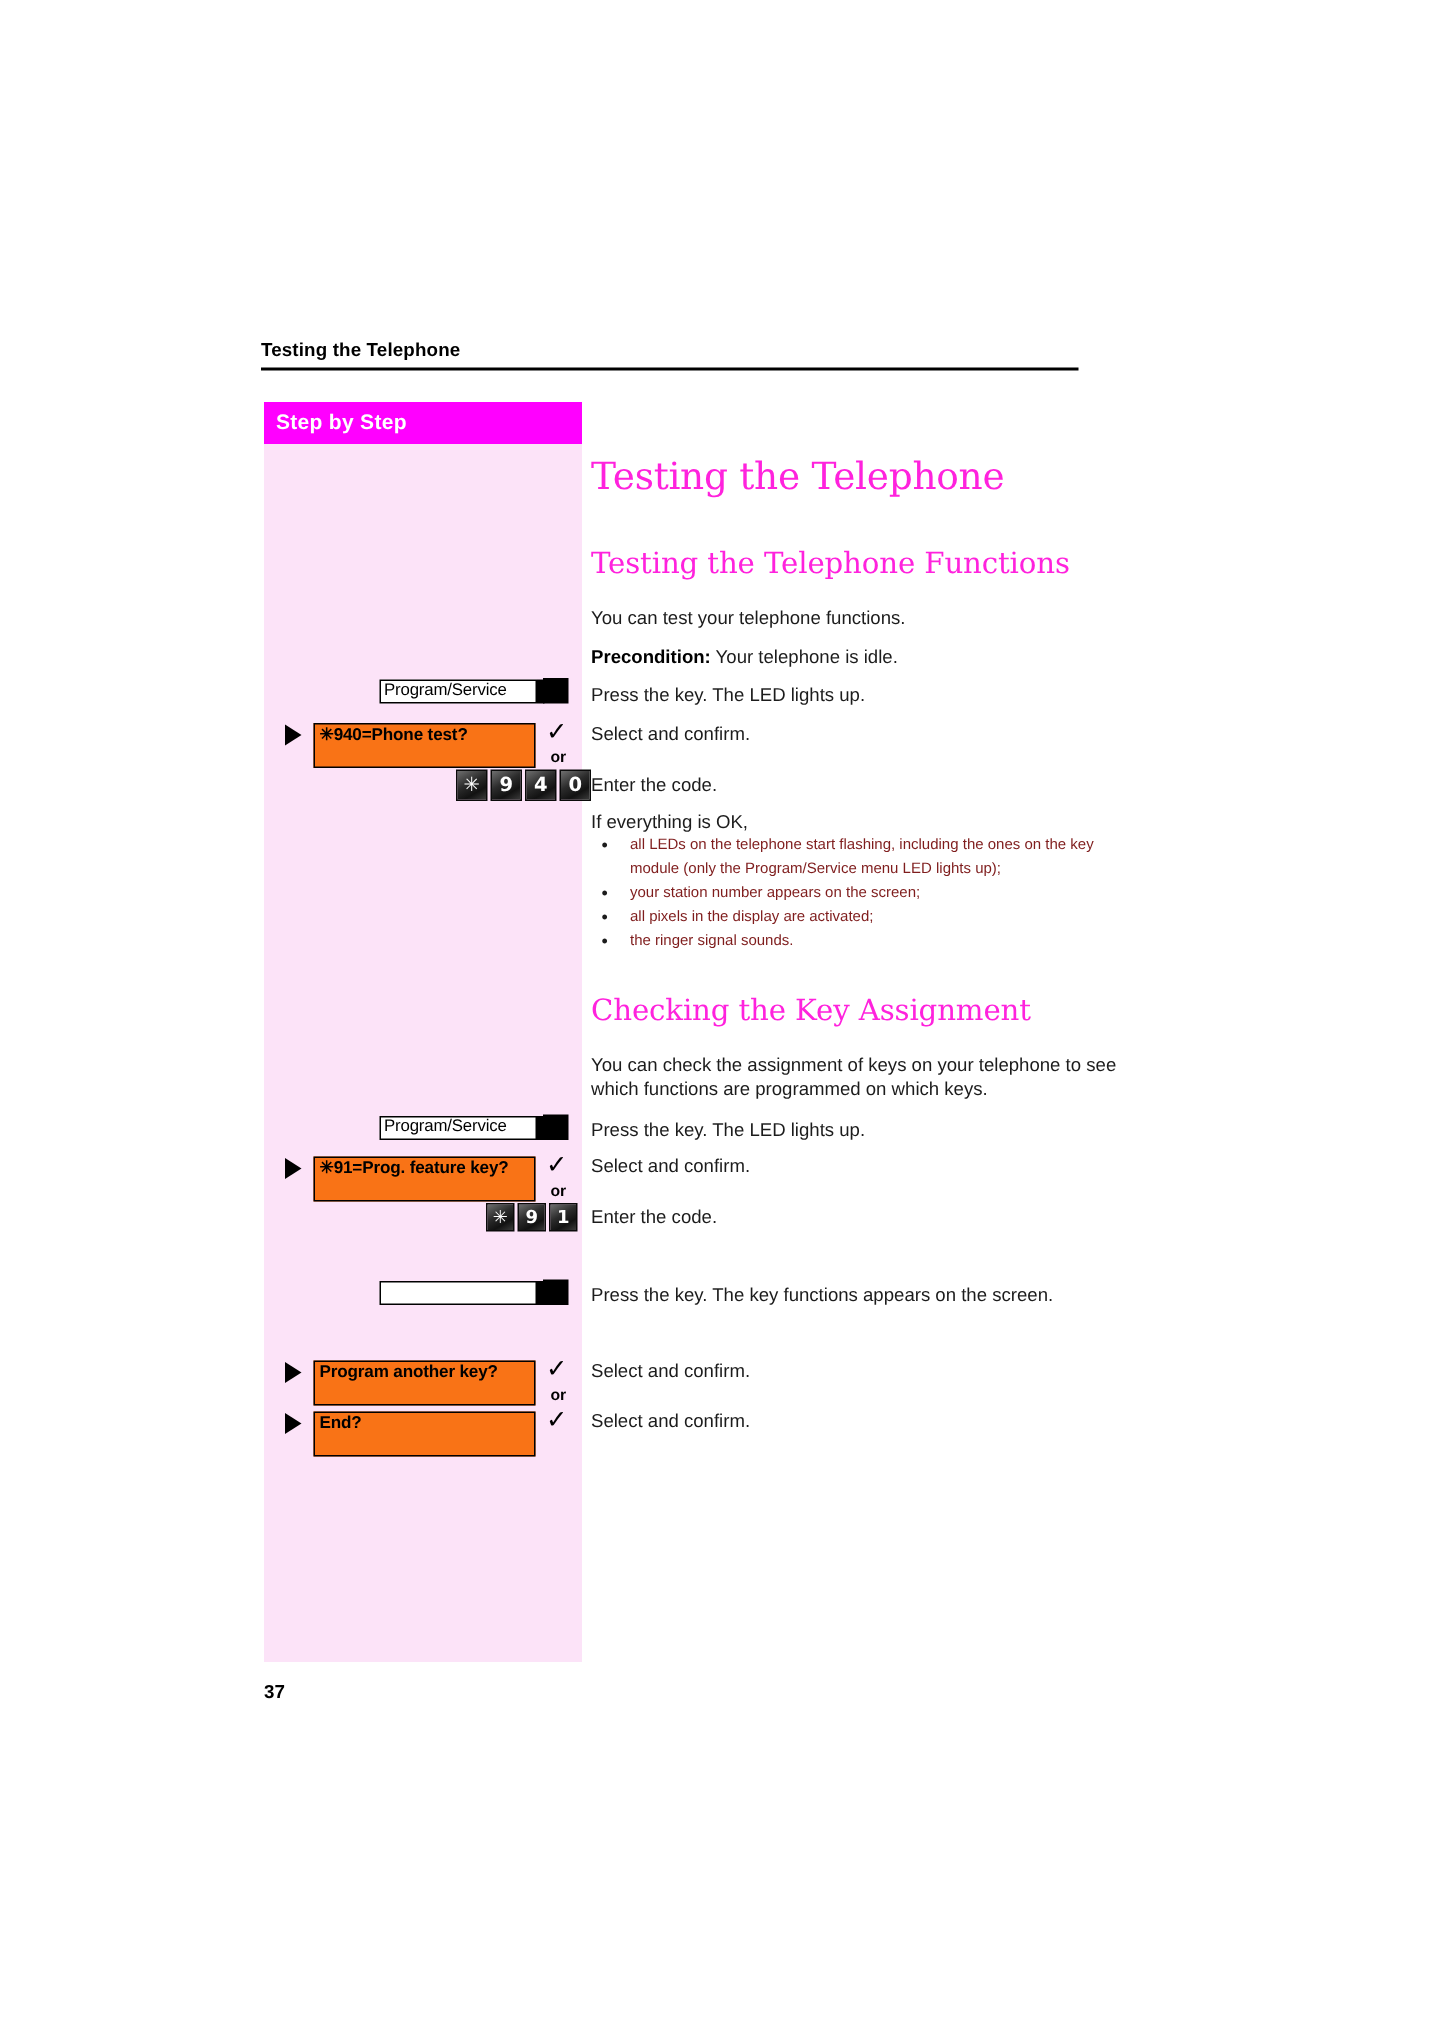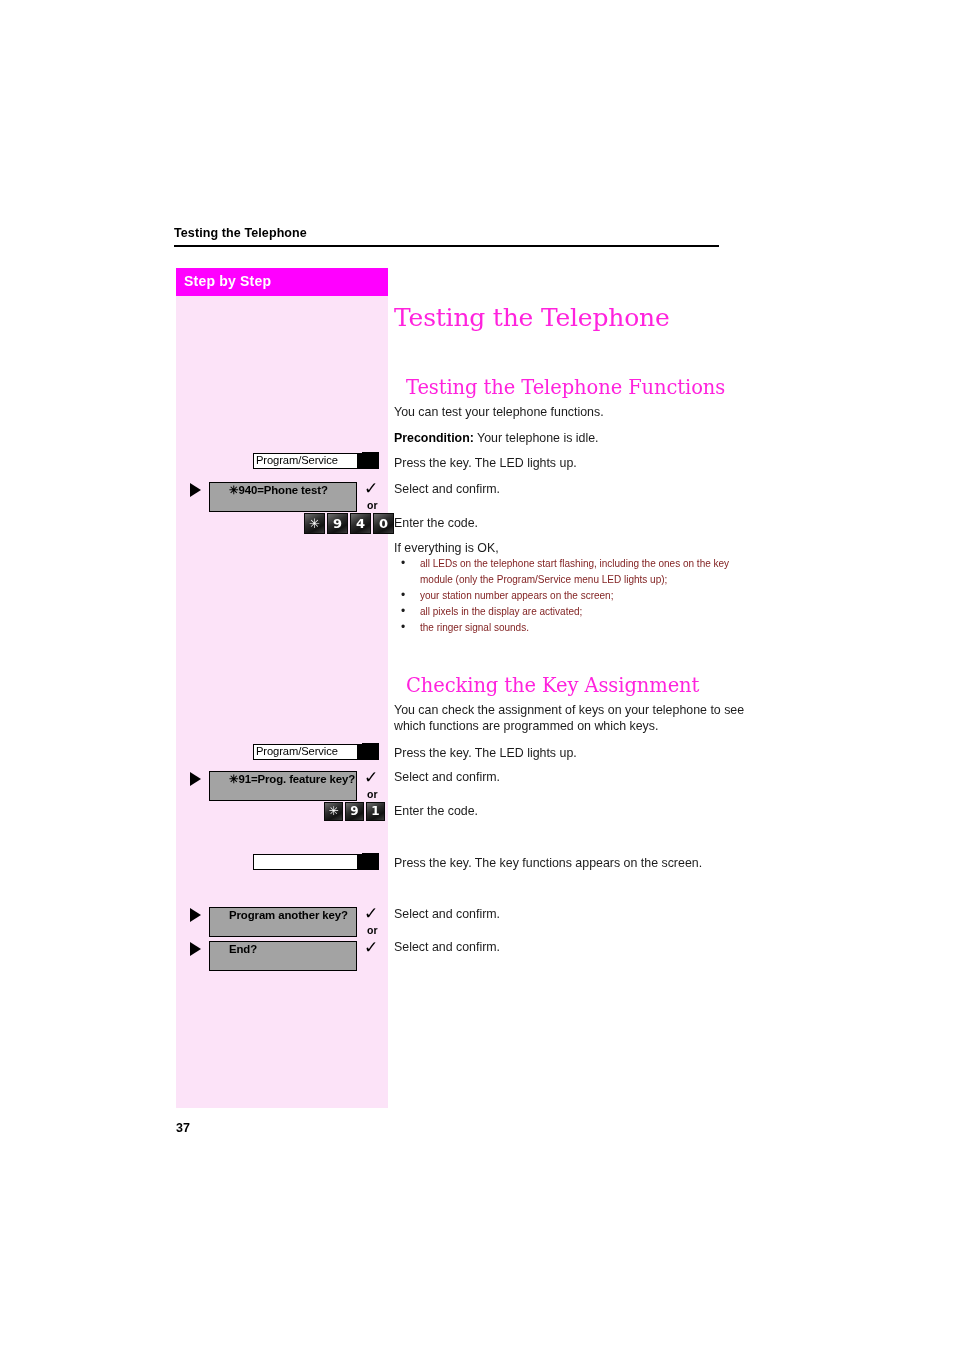--- a/index.html
+++ b/index.html
@@ -76,21 +76,21 @@
     position: absolute;
     left: 394px;
     top: 303px;
     font-family: "DejaVu Serif", serif;
     font-size: 25px;
     font-weight: normal;
     color: #ff22dd;
     letter-spacing: -0.2px;
   }
   h2.section {
-    margin: 12px;
+    margin: 0;
     position: absolute;
     left: 394px;
     font-family: "DejaVu Serif", serif;
     font-size: 19.5px;
     font-weight: normal;
     color: #ff22dd;
     letter-spacing: -0.1px;
   }
   h2.s1 { top: 364px; }
   h2.s2 { top: 662px; }
@@ -147,27 +147,27 @@
     width: 0; height: 0;
     border-left: 11px solid #000;
     border-top: 7px solid transparent;
     border-bottom: 7px solid transparent;
   }
 
   
   .disp {
     position: absolute;
     height: 30px;
-    background: #a3a3a3;
+    background: #f97316;
     border: 1.5px solid #000;
     box-sizing: border-box;
     font-size: 11.4px;
     font-weight: bold;
     line-height: 14px;
-    padding-left: 19px;
+    padding-left: 3px;
     color: #000;
     white-space: nowrap;
     overflow: hidden;
     letter-spacing: -0.1px;
   }
 
   
   .check {
     position: absolute;
     font-size: 17px;

